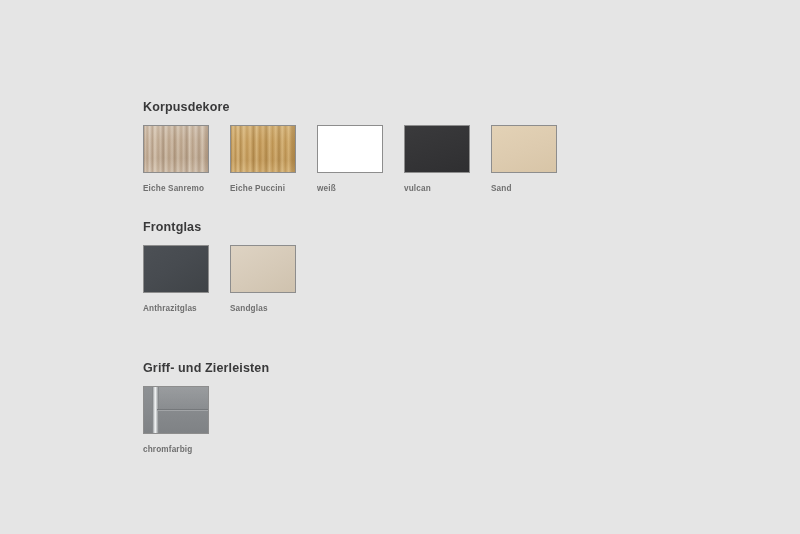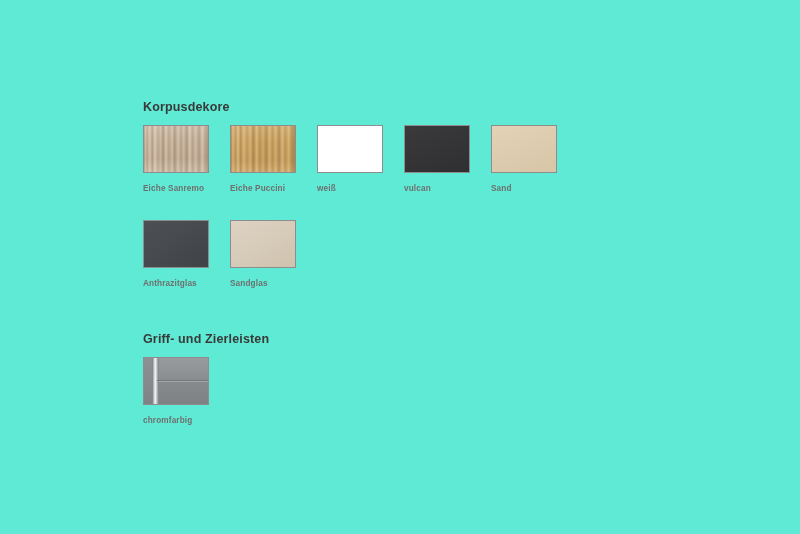--- a/index.html
+++ b/index.html
@@ -14,30 +14,30 @@
     overflow: hidden;
     position: relative;
   }
 
   .sheet {
     position: absolute;
     left: 0;
     top: 0;
     width: 800px;
     height: 534px;
-    background: #5eead4;
+    background: #e5e5e5;
   }
 
   .section {
     position: absolute;
     left: 143px;
   }
   .section-korpus   { top: 100px; }
   .section-frontglas{ top: 220px; }
-  .section-griff    { top: 332px; }
+  .section-griff    { top: 361px; }
 
   .section-title {
     font-size: 12.5px;
     font-weight: bold;
     color: #39393a;
     letter-spacing: 0.15px;
     margin: 0 0 11px 0;
     white-space: nowrap;
     line-height: 14px;
   }
@@ -218,20 +218,21 @@
 
       <div class="swatch-cell">
         <div class="swatch tex-sand"></div>
         <div class="swatch-label">Sand</div>
       </div>
 
     </div>
   </div>
 
   <div class="section section-frontglas">
+    <div class="section-title">Frontglas</div>
     <div class="swatch-row">
 
 
       <div class="swatch-cell">
         <div class="swatch tex-anthrazitglas"></div>
         <div class="swatch-label">Anthrazitglas</div>
       </div>
 
       <div class="swatch-cell">
         <div class="swatch tex-sandglas"></div>

